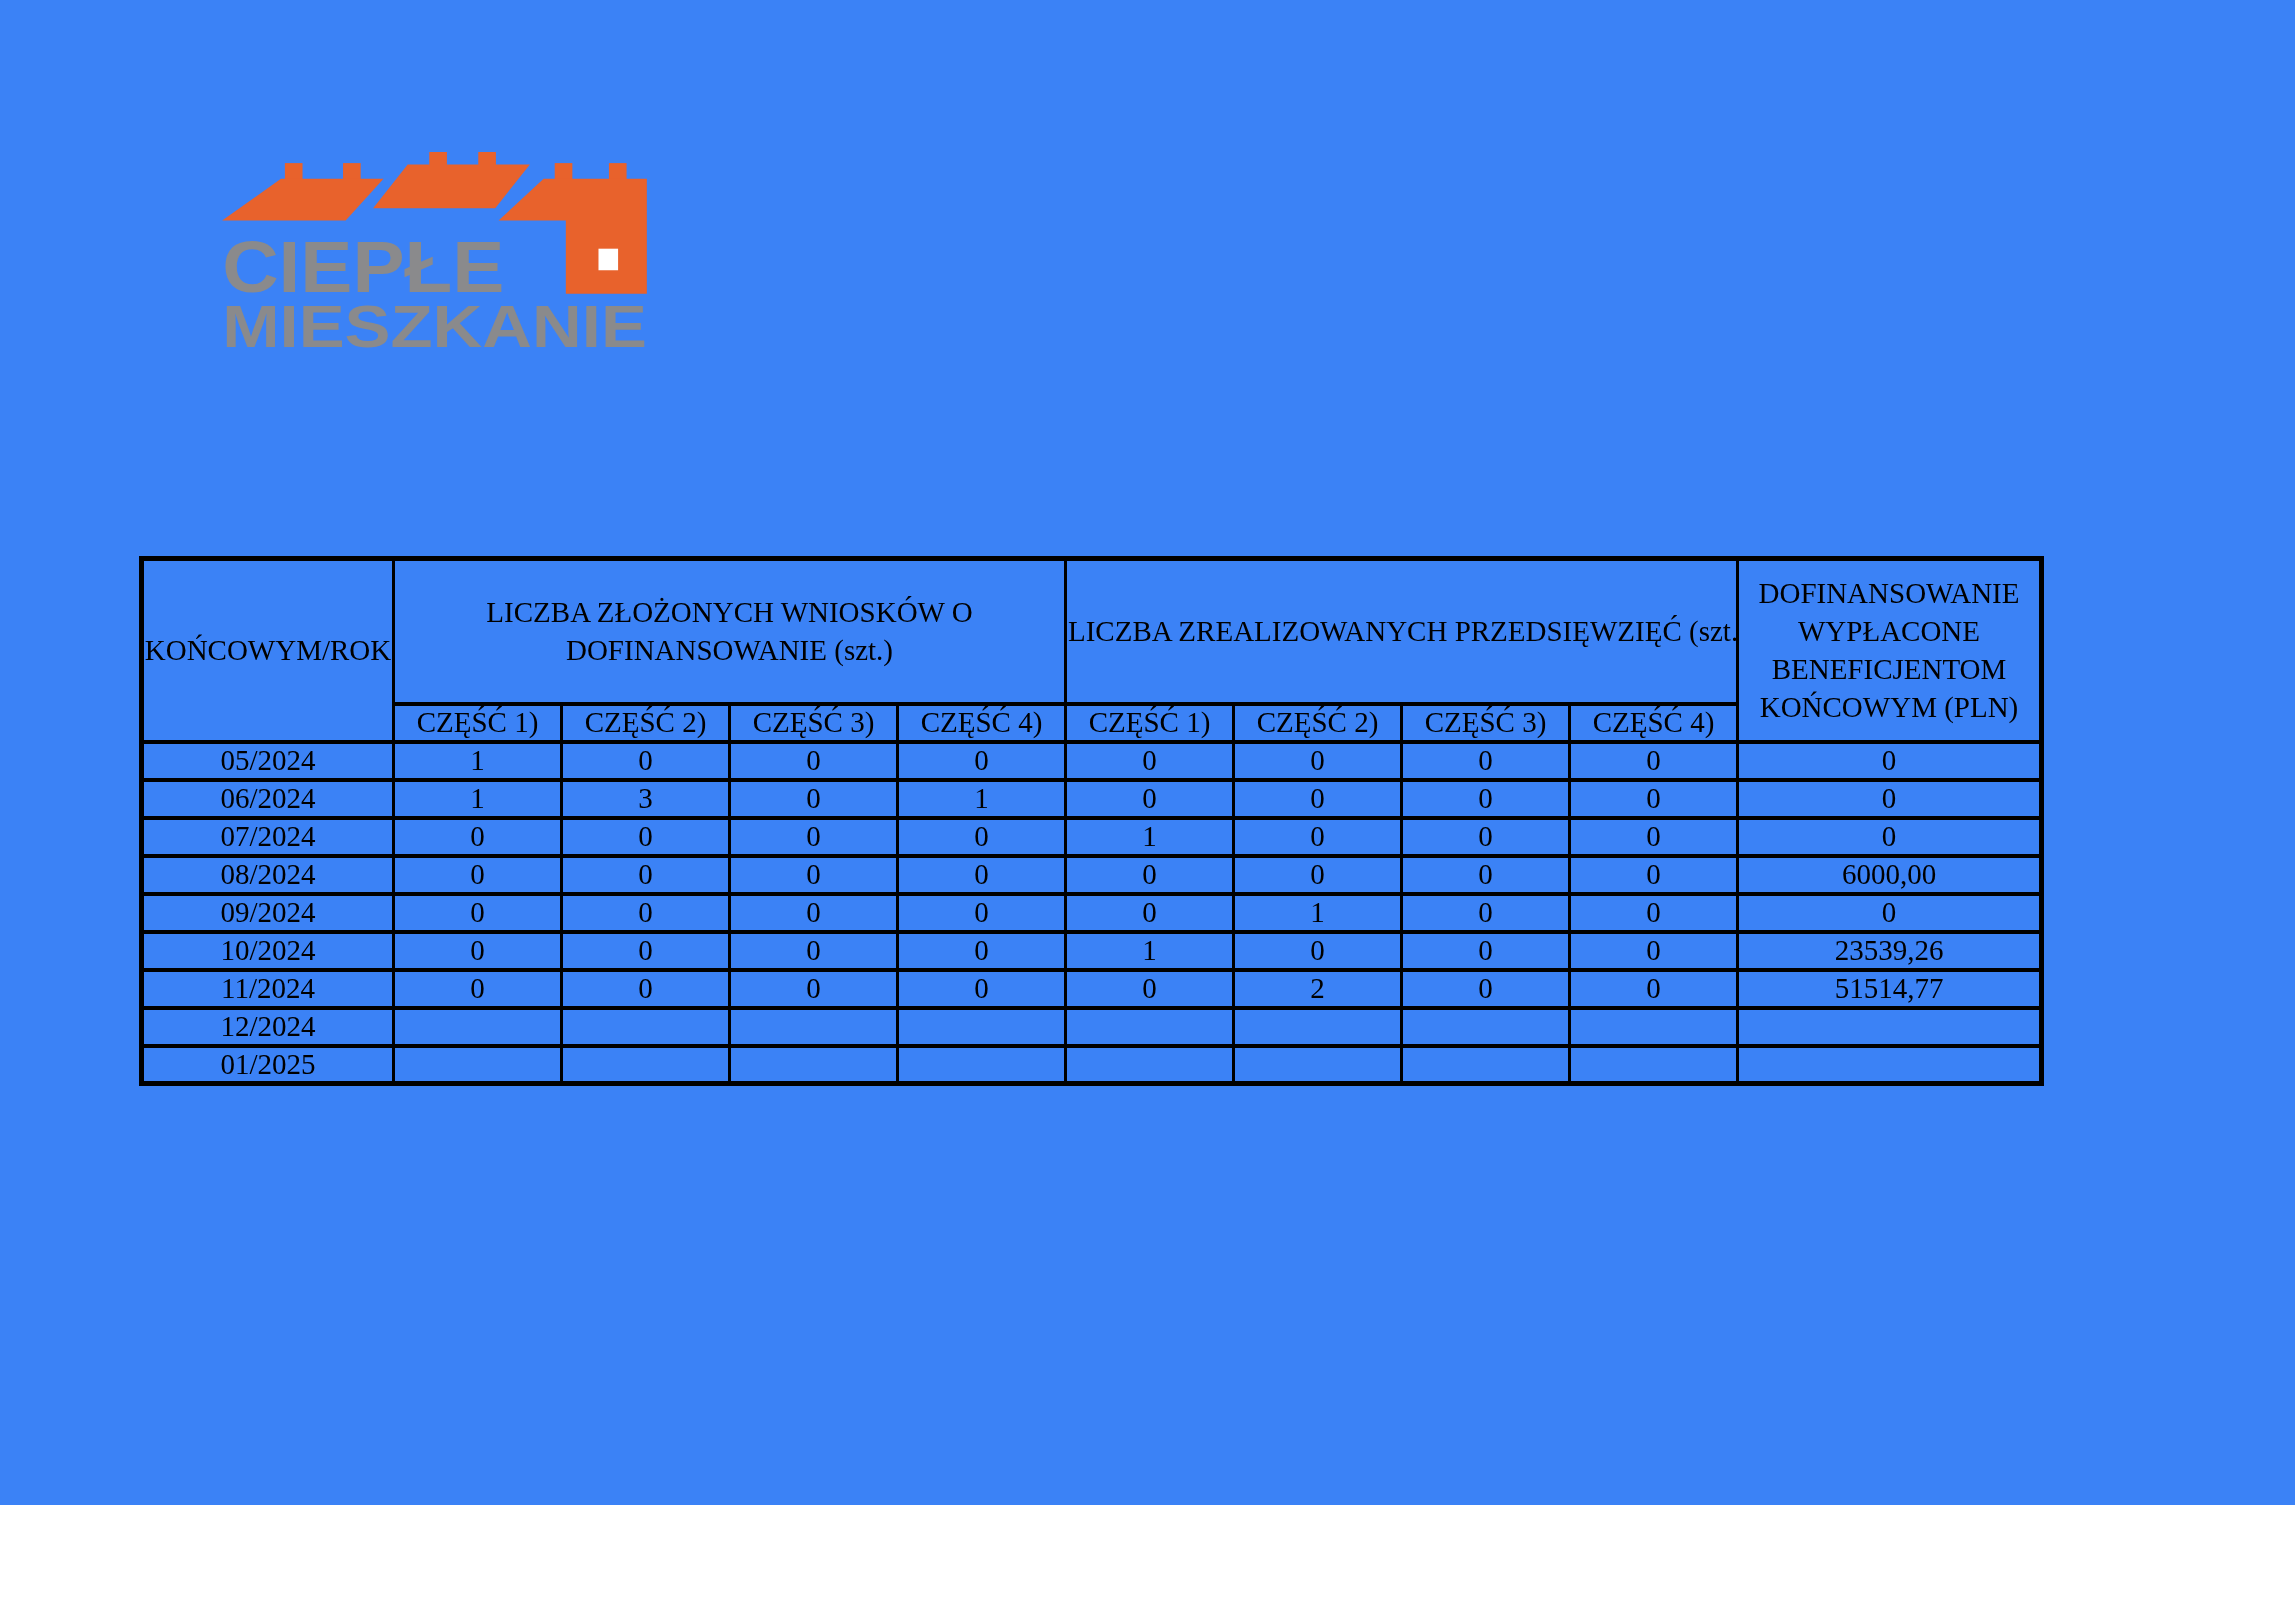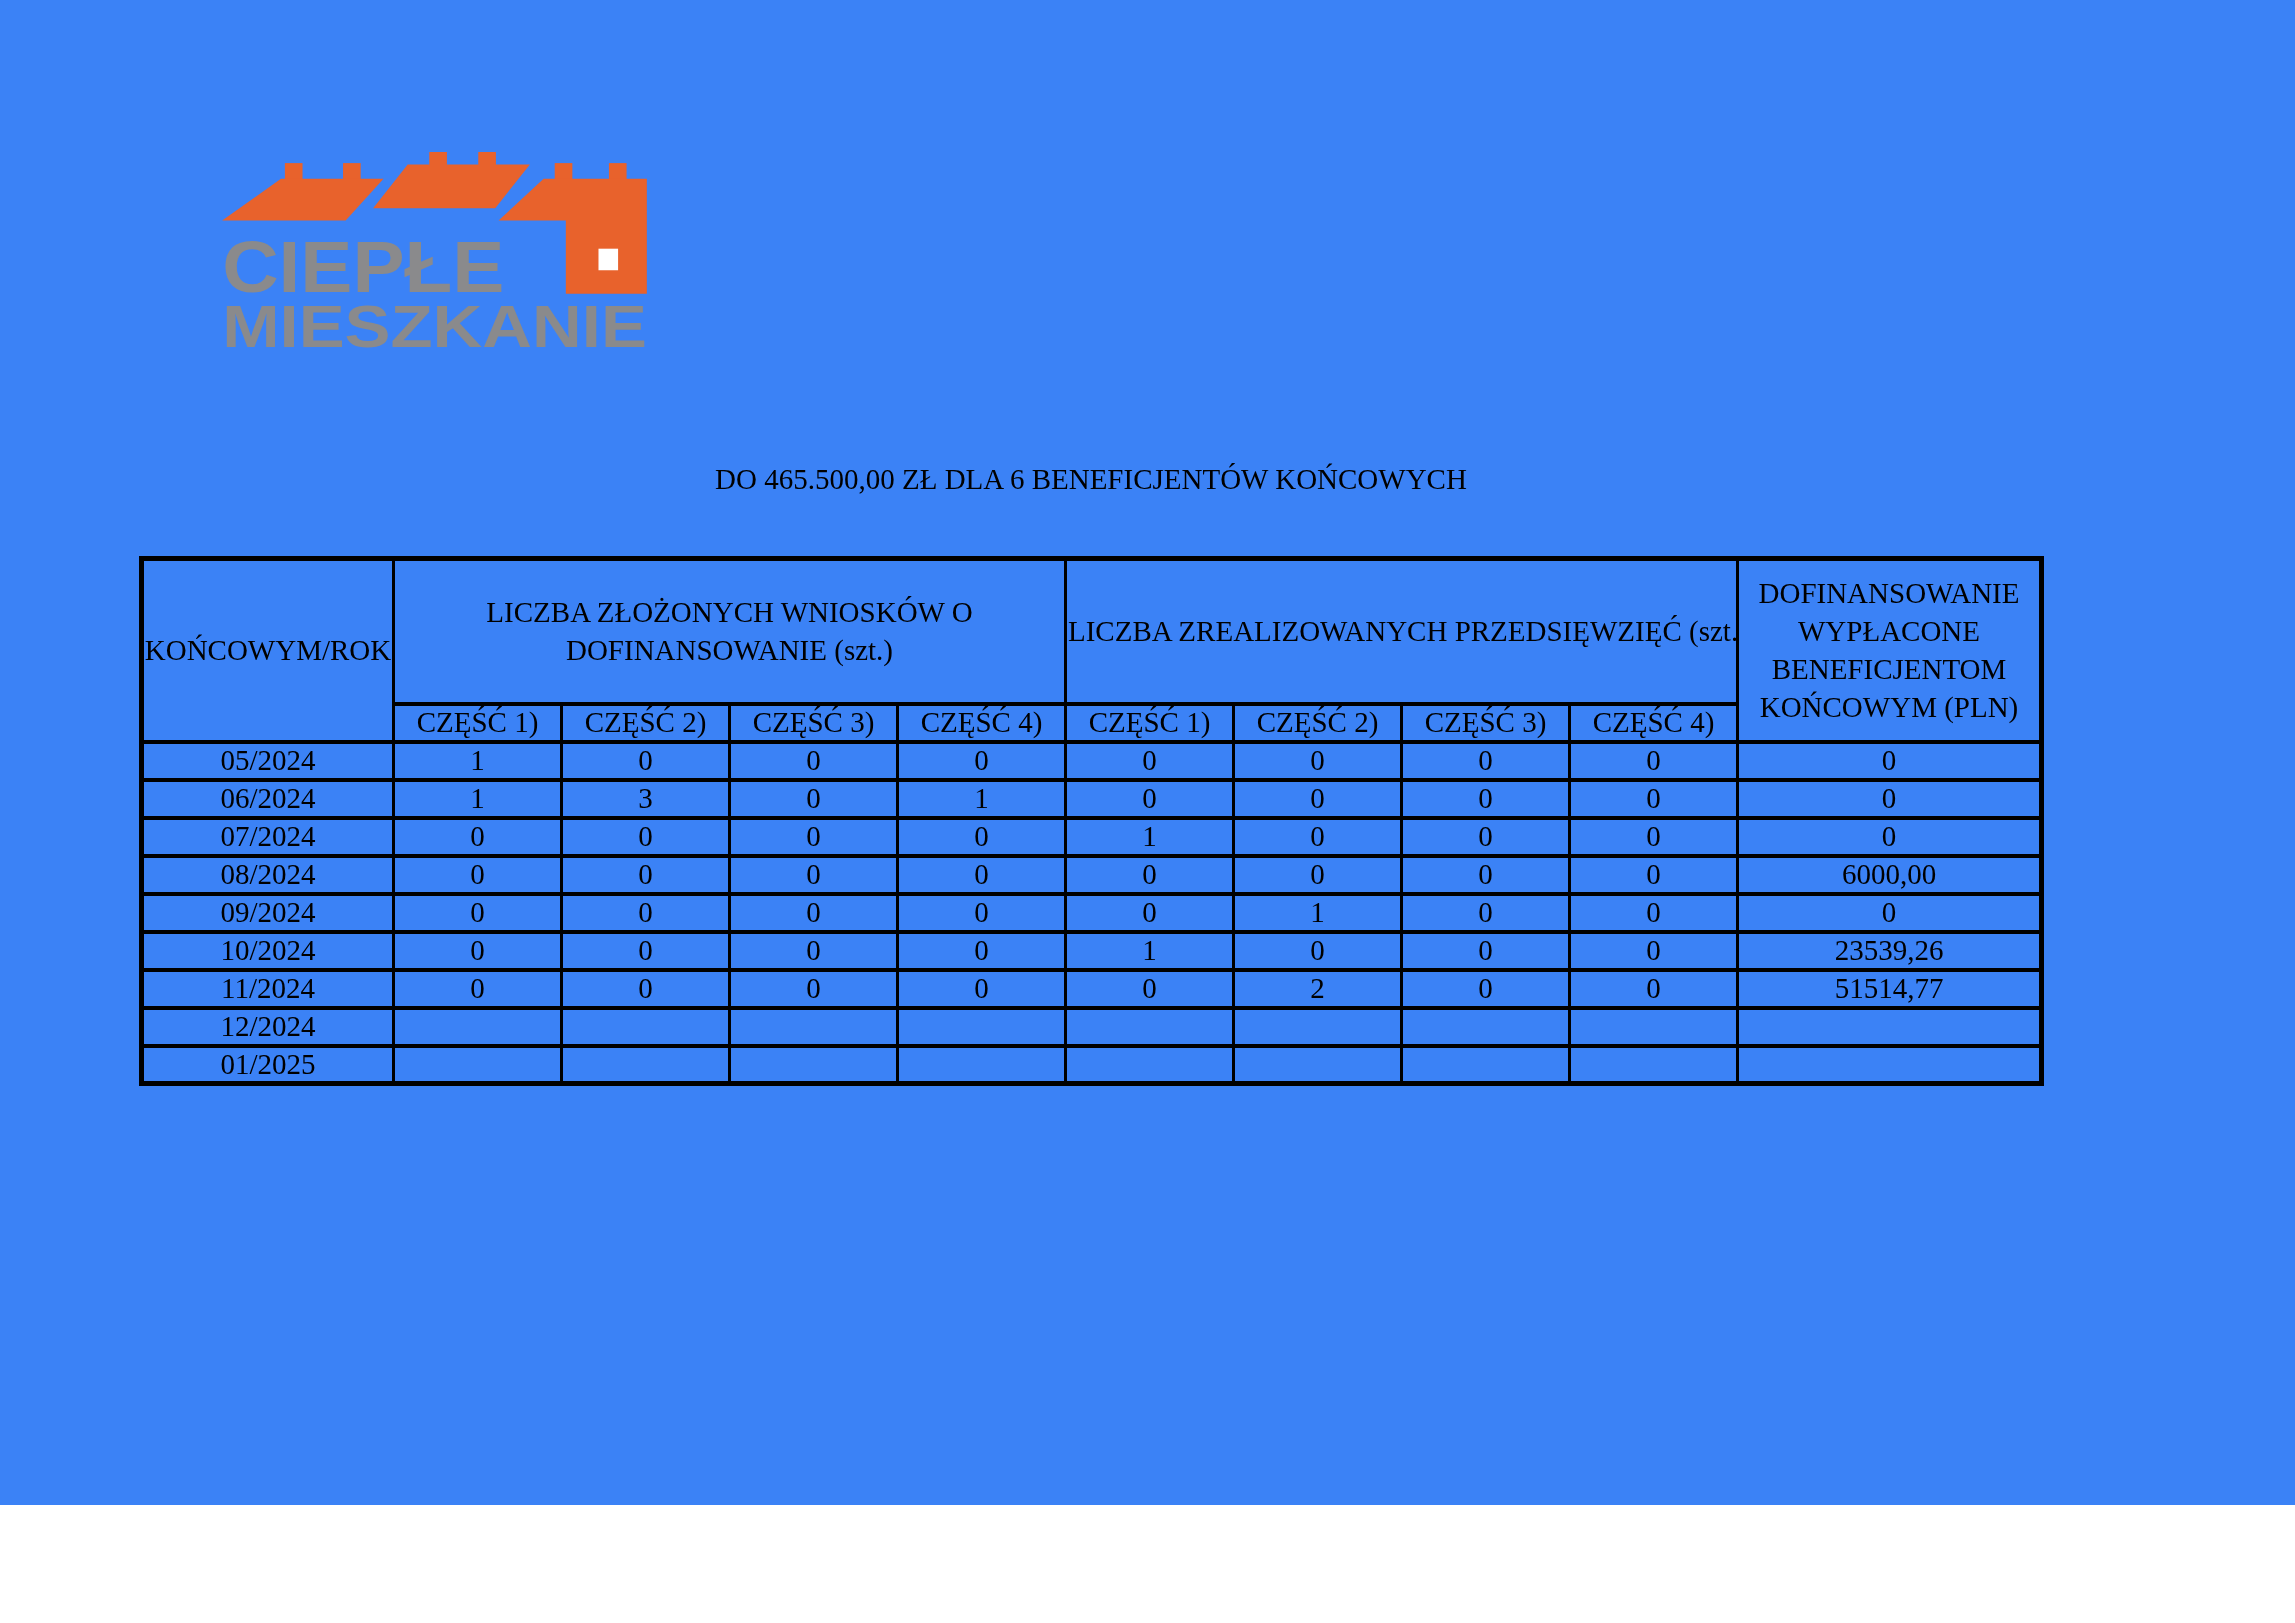--- a/index.html
+++ b/index.html
@@ -93,21 +93,20 @@
       <rect x="576" y="148" width="30" height="33" fill="#ffffff"></rect>
       <g class="logo-text" fill="#8A8A8C">
         <text x="0" y="215" font-size="112" textLength="432" lengthAdjust="spacingAndGlyphs">CIEPŁE</text>
         <text x="0" y="298" font-size="90" textLength="650" lengthAdjust="spacingAndGlyphs">MIESZKANIE</text>
       </g>
     </svg>
   </div>
 
 
   <div class="doc-subtitle">
-    <div>DO 465.500,00 ZŁ DLA 6 BENEFICJENTÓW KOŃCOWYCH</div>
   </div>
 
   <table class="data-table">
     <colgroup>
       <col style="width:252px">
       <col style="width:168px">
         <col style="width:168px">
         <col style="width:168px">
         <col style="width:168px">
       <col style="width:168px">

